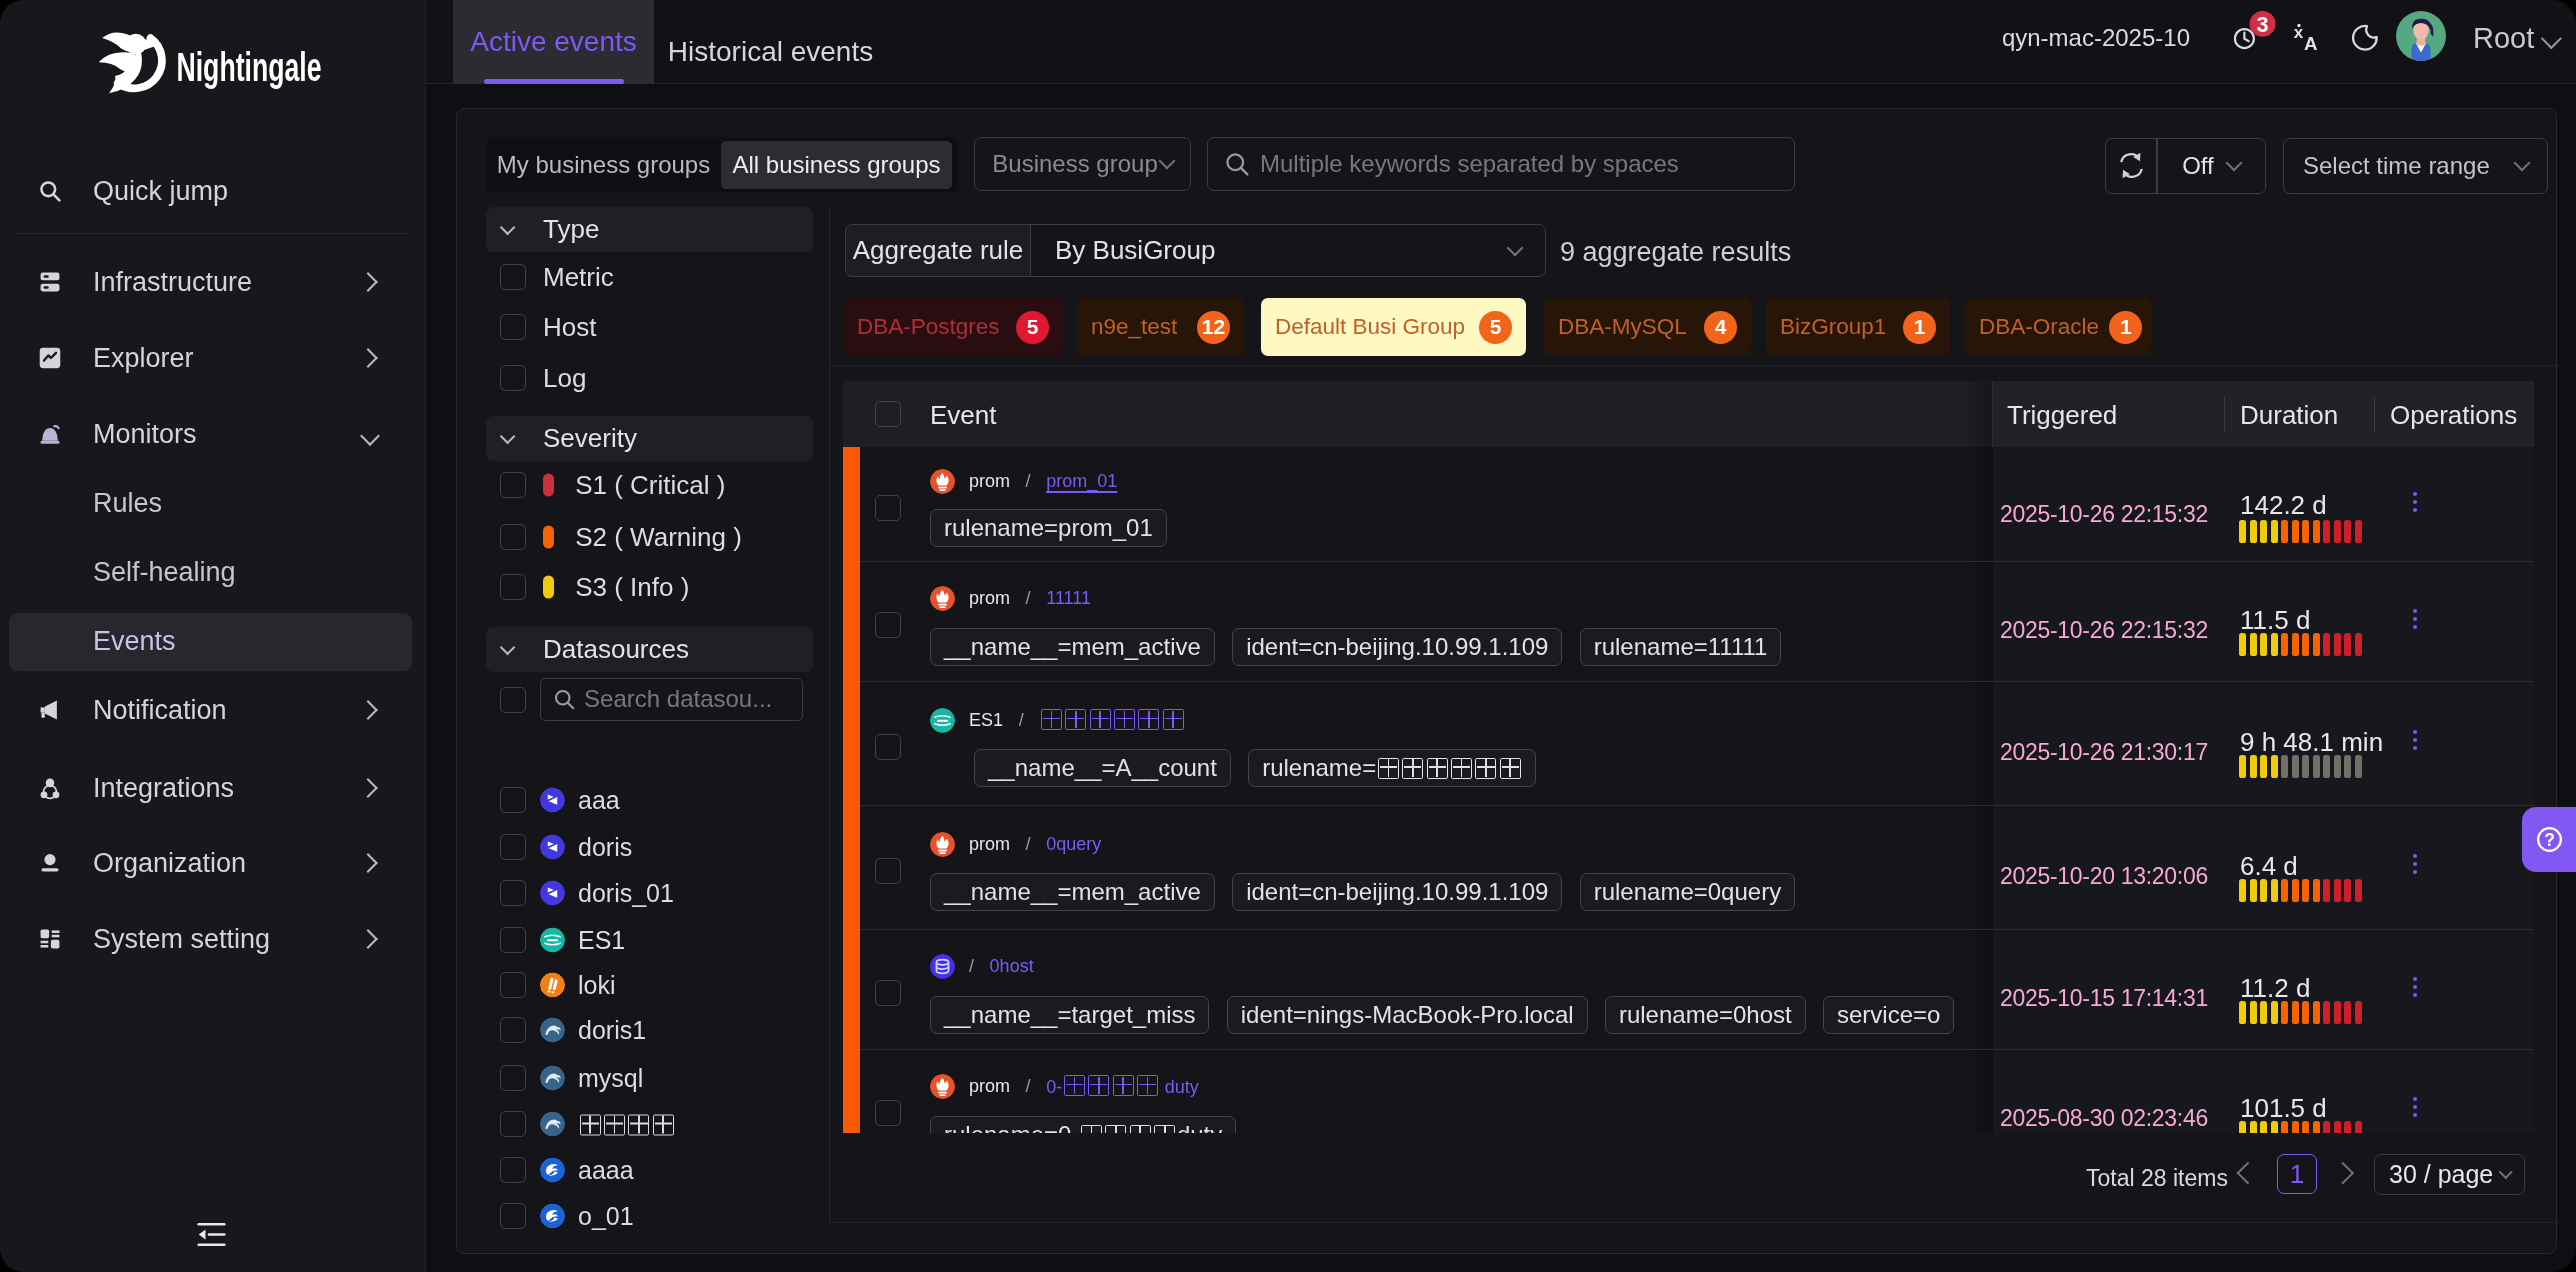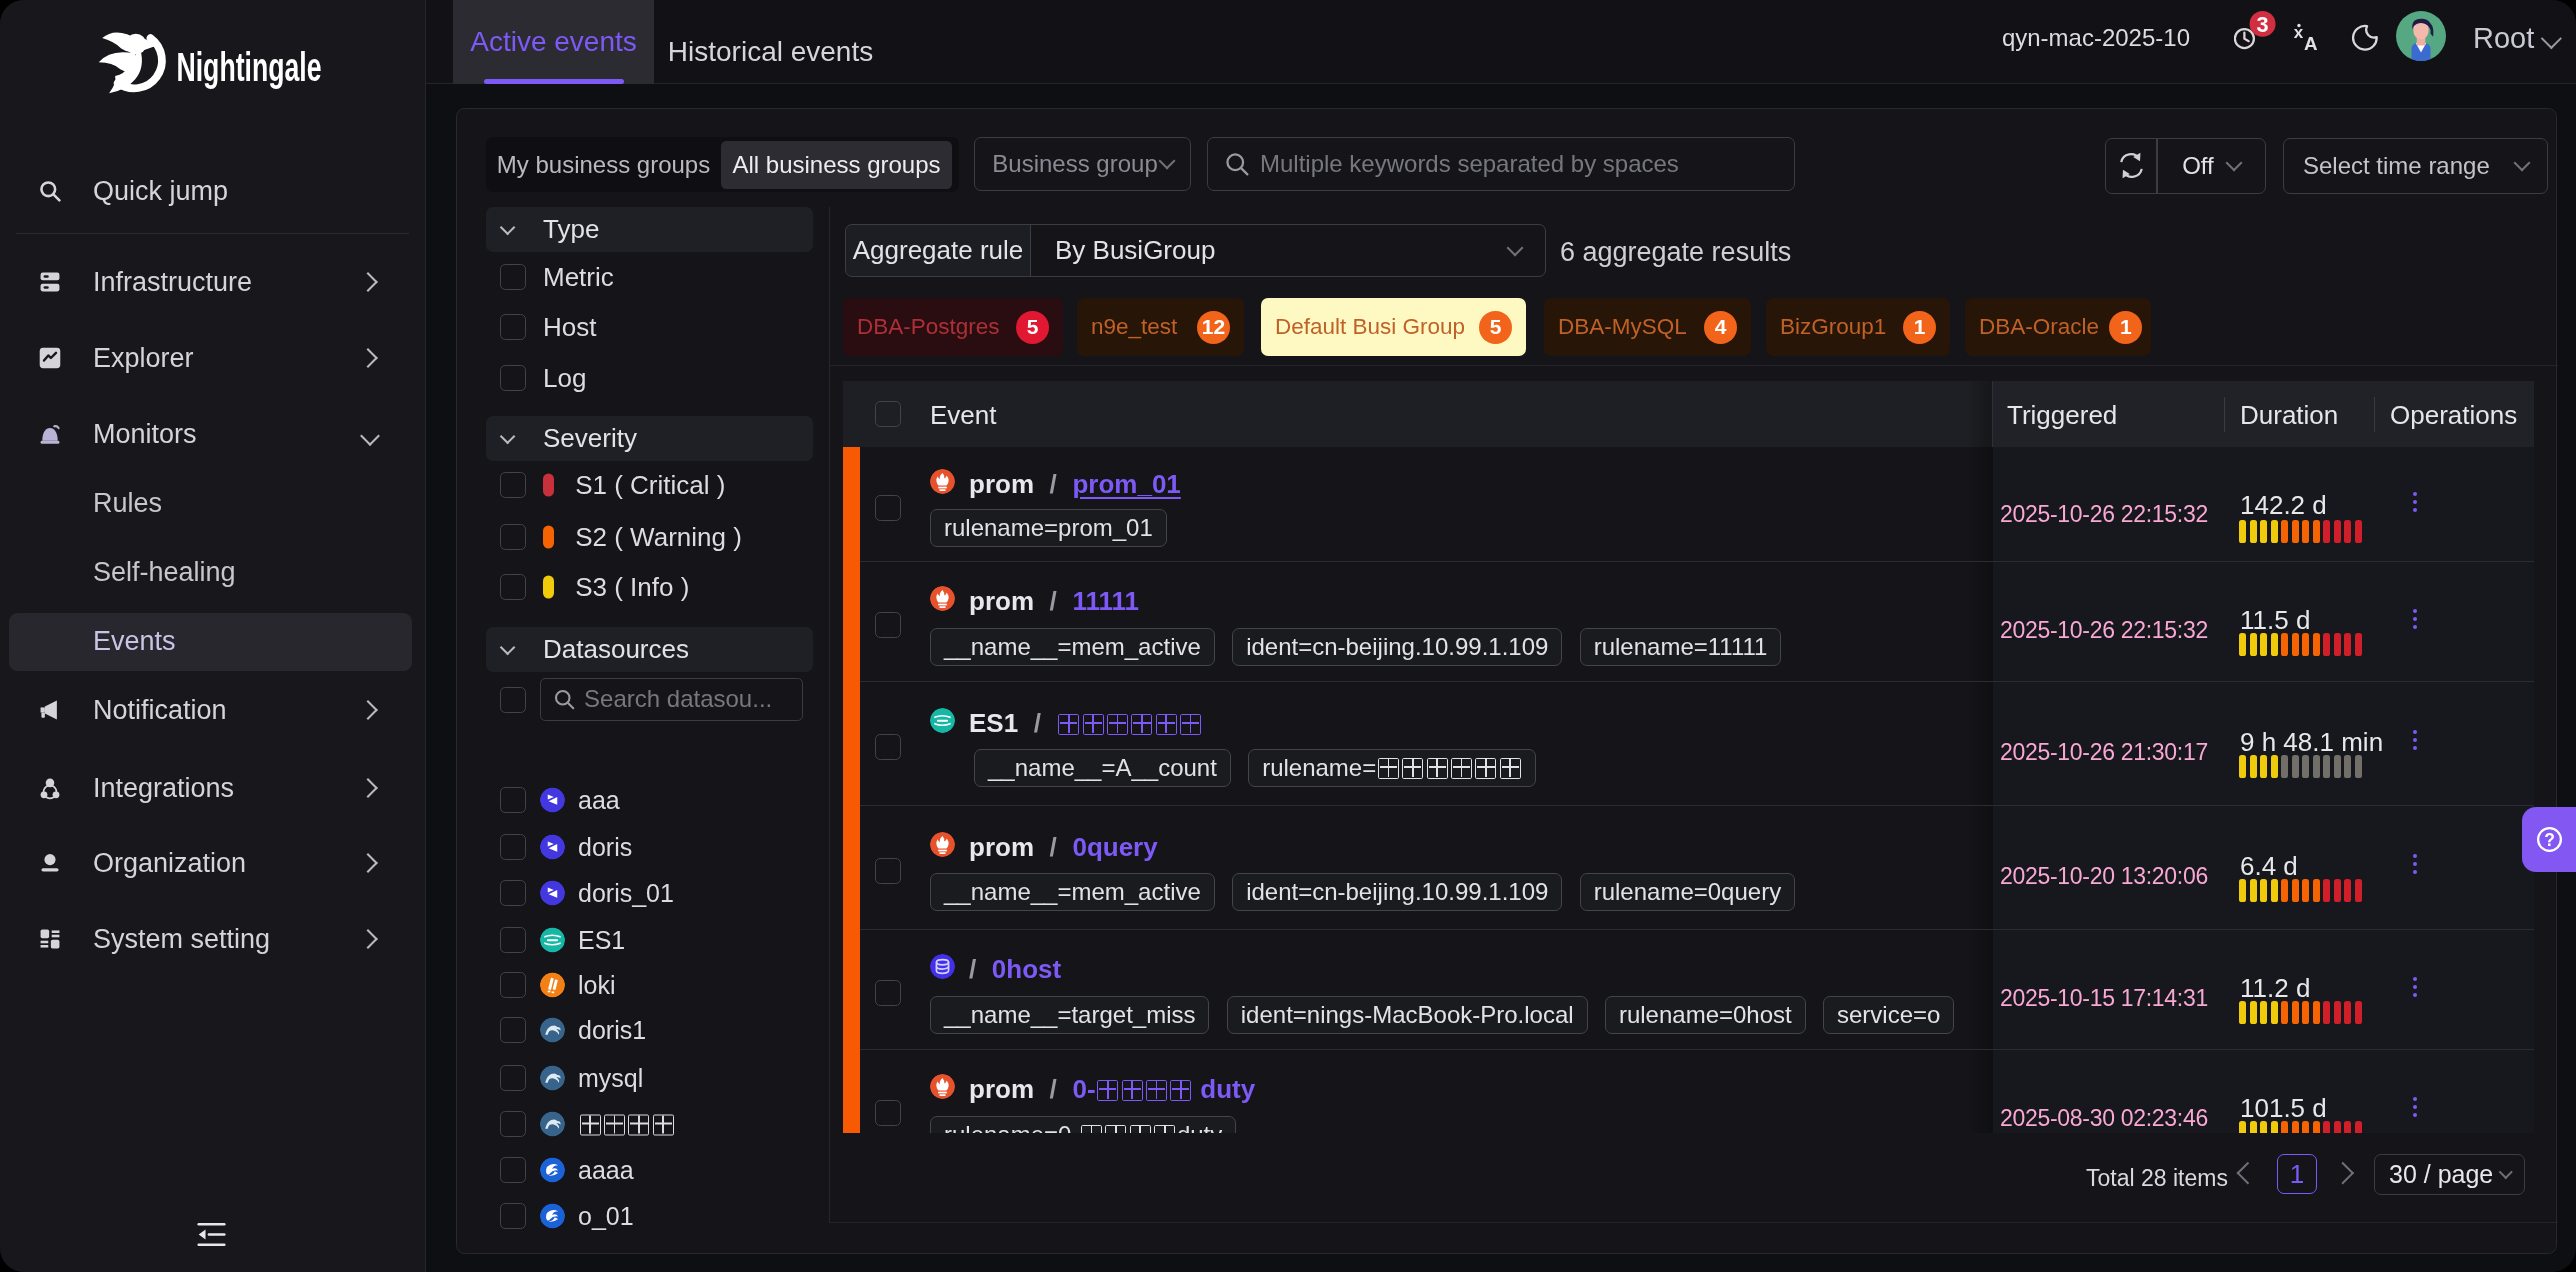--- a/index.html
+++ b/index.html
@@ -44,21 +44,21 @@
 .vdiv{position:absolute;left:372px;top:98px;width:0.9px;height:1016px;background:#26262c;}
 .hsep{position:absolute;left:373px;width:1728px;height:0.9px;background:#232329;}
 
 .pill{position:absolute;top:189px;height:58px;border-radius:7px;font-size:22.5px;display:flex;align-items:center;justify-content:space-between;padding:0 14px;white-space:nowrap;}
 .badge{min-width:33px;height:33px;border-radius:16.4px;color:#fff;font-size:21px;font-weight:bold;display:flex;align-items:center;justify-content:center;margin-left:10.4px;padding:0 4.3px;flex:none;}
 
 .thead{position:absolute;left:386px;top:272px;width:1691px;height:66px;background:#1e1f24;color:#e6e6ea;font-size:26px;}
 .tbody{position:absolute;left:386px;top:338px;width:1691px;height:686px;overflow:hidden;}
 .obar{position:absolute;left:0;top:0;width:17.3px;bottom:0;background:#f85a04;z-index:5;}
 .row{position:absolute;left:0;width:1691px;border-bottom:0.9px solid #2b2b36;}
-.evline{position:absolute;left:87px;display:flex;align-items:flex-start;font-size:26px;color:#e8e8ec;font-weight:bold;}
+.evline{position:absolute;left:87px;display:flex;align-items:center;font-size:18px;color:#e8e8ec;}
 .evline .slash{color:#9a9aa2;margin:0 15.6px;}
 .evline a{color:#7d5af5;text-decoration:none;}
 .chips{position:absolute;left:87px;display:flex;gap:17.3px;}
 .chip{height:38px;border:0.9px solid #44444c;border-radius:7px;background:#1a1b1f;color:#e2e2e6;font-size:24px;display:flex;align-items:center;padding:0 13px;white-space:nowrap;}
 .coldiv{position:absolute;left:1149px;top:0;bottom:0;width:0.9px;background:#2f2f3a;}
 .colshadow{position:absolute;left:1123px;top:0;bottom:0;width:26px;background:linear-gradient(to right,rgba(0,0,0,0),rgba(0,0,0,0.28));}
 .trig{position:absolute;left:1157px;font-size:23px;color:#f9a8d4;letter-spacing:-0.3px;text-align:right;}
 .durv{position:absolute;left:1397px;font-size:26px;color:#e8e8ea;}
 .bars{position:absolute;left:1396px;display:flex;gap:3.5px;}
 .bars i{width:7px;height:22.5px;border-radius:2.6px;}
@@ -397,21 +397,21 @@
           <path d="M8 11 Q14 5 21 9 Q16 9 14 13 Q19 11 21 15 Q15 14 12 18 Q10 21 8 19 Q6 16 8 11 Z" fill="#fff"></path>
           <path d="M21 18 Q16 22 10 21 Q16 20 17 16 Z" fill="#fff"></path>
         </svg>
       <span class="lb2">o_01</span>
       </div>
 
     <div class="vdiv"></div>
     <div class="hsep" style="top:256px;"></div>
     <div class="ctrl" style="left:388px;top:115px;width:186px;height:53px;color:#e3e3e7;justify-content:center;background:#1d1e23;border-radius:7px 0 0 7px;font-size:26px;">Aggregate rule</div>
     <div class="ctrl" style="left:573px;top:115px;width:516px;height:53px;color:#e3e3e7;padding:0 24px;justify-content:space-between;border-radius:0 7px 7px 0;font-size:26px;">By BusiGroup<i class="chevron"></i></div>
-    <div class="abs" style="left:1103px;top:128px;font-size:27px;color:#cfcfd5;">6 aggregate results</div>
+    <div class="abs" style="left:1103px;top:128px;font-size:27px;color:#cfcfd5;">9 aggregate results</div>
 
     <div class="pill" style="left:386px;width:220px;background:#2a0d10;color:#ae2f37;">DBA-Postgres<span class="badge" style="background:#e01831;">5</span></div>
     <div class="pill" style="left:620px;width:167px;background:#271507;color:#c06127;">n9e_test<span class="badge" style="background:#f26419;">12</span></div>
     <div class="pill" style="left:804px;width:265px;background:#fef9c3;color:#c06127;text-align:right;">Default Busi Group<span class="badge" style="background:#f26419;">5</span></div>
     <div class="pill" style="left:1087px;width:207px;background:#271507;color:#c06127;">DBA-MySQL<span class="badge" style="background:#f26419;">4</span></div>
     <div class="pill" style="left:1309px;width:184px;background:#271507;color:#c06127;">BizGroup1<span class="badge" style="background:#f26419;">1</span></div>
     <div class="pill" style="left:1508px;width:186px;background:#271507;color:#c06127;">DBA-Oracle<span class="badge" style="background:#f26419;">1</span></div>
 
     <div class="thead">
       <div style="position:absolute;left:1150px;top:0;width:541px;height:100%;background:#212228;"></div>

